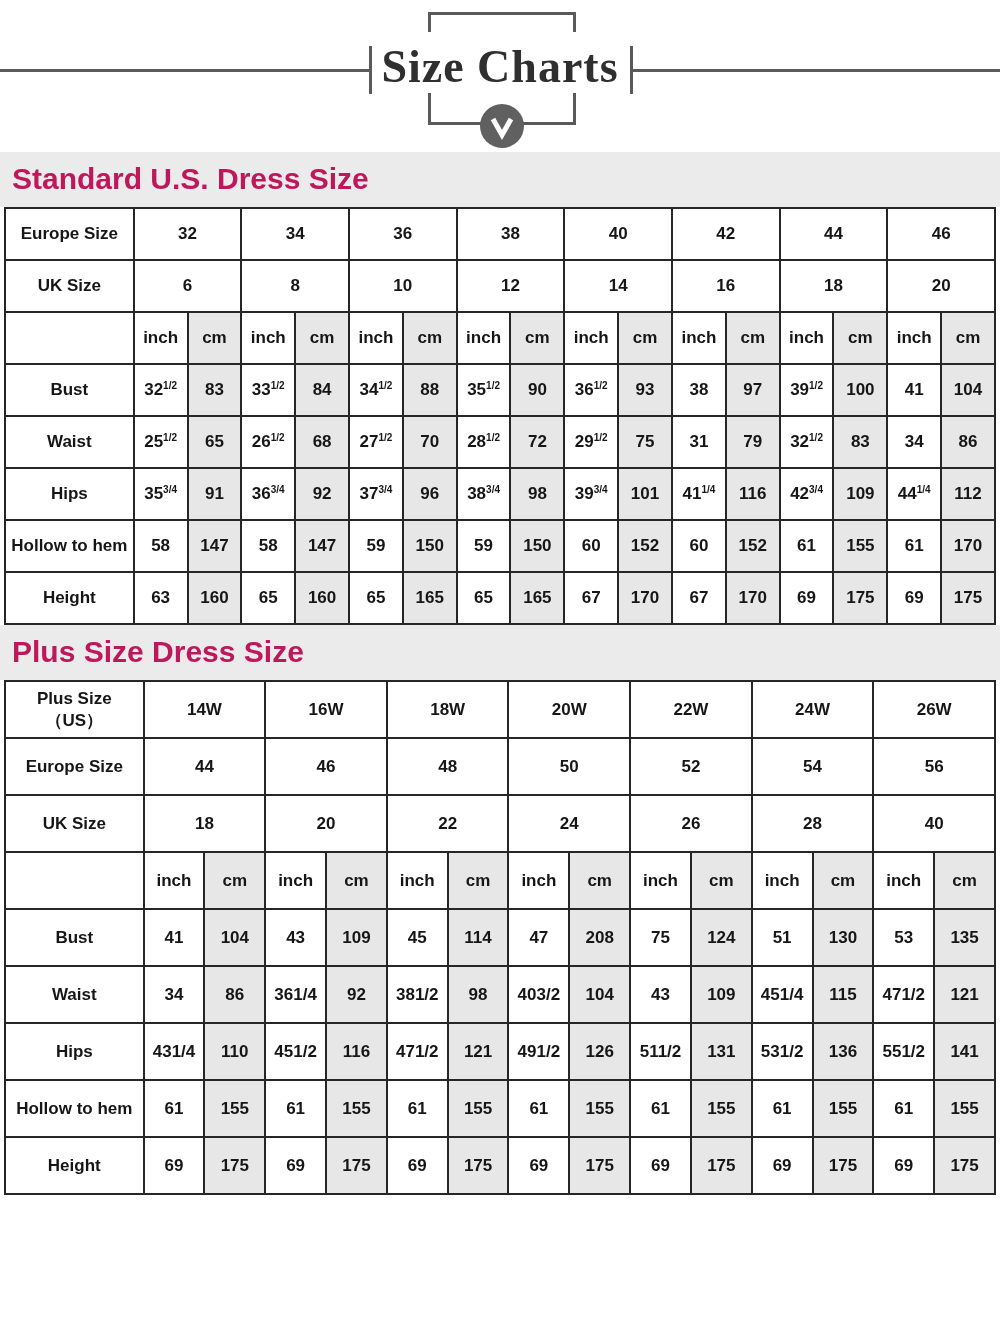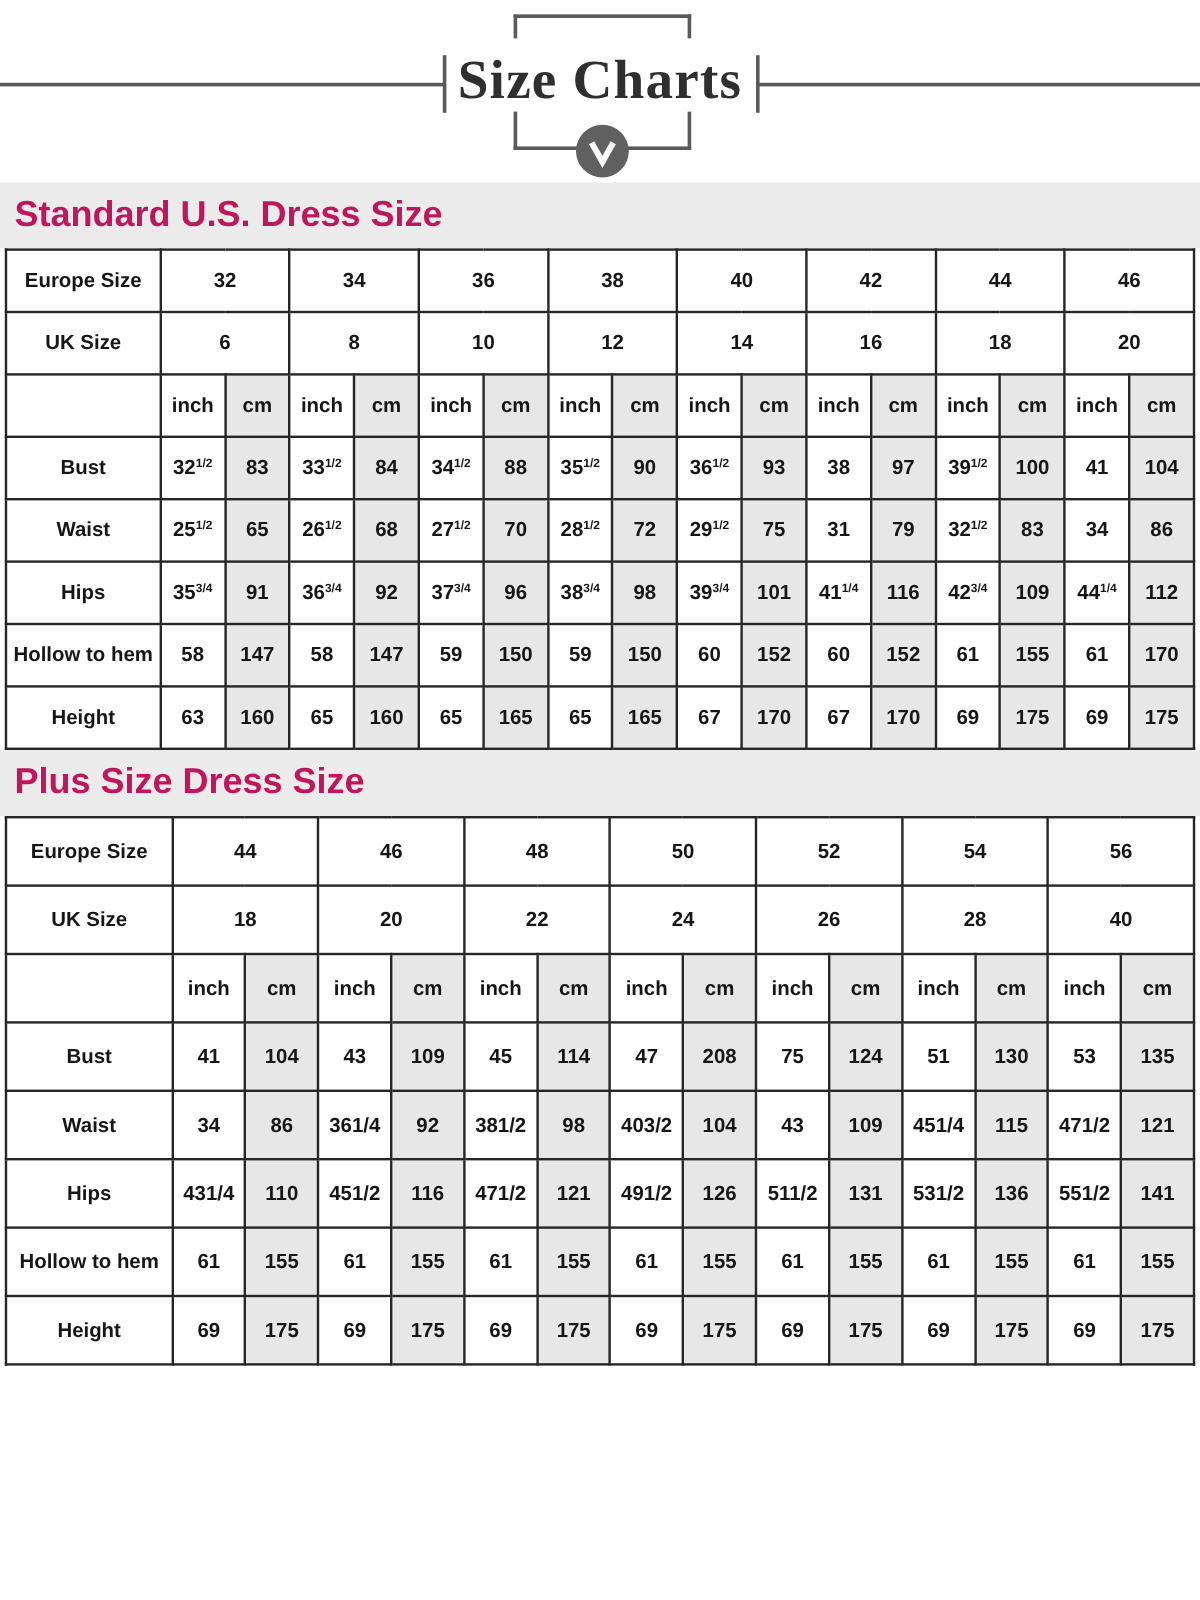--- a/index.html
+++ b/index.html
@@ -279,20 +279,31 @@
         <col style="width: 6.14286%;">
         <col style="width: 6.14286%;">
         <col style="width: 6.14286%;">
         <col style="width: 6.14286%;">
         <col style="width: 6.14286%;">
         <col style="width: 6.14286%;">
         <col style="width: 6.14286%;">
       </colgroup>
       <tbody>
         <tr>
+          <td class="lbl ">Plus Size
+（US）</td>
+          <td colspan="2" class="">14W</td>
+          <td colspan="2" class="">16W</td>
+          <td colspan="2" class="">18W</td>
+          <td colspan="2" class="">20W</td>
+          <td colspan="2" class="">22W</td>
+          <td colspan="2" class="">24W</td>
+          <td colspan="2" class="">26W</td>
+        </tr>
+        <tr>
           <td class="lbl ">Europe Size</td>
           <td colspan="2" class="">44</td>
           <td colspan="2" class="">46</td>
           <td colspan="2" class="">48</td>
           <td colspan="2" class="">50</td>
           <td colspan="2" class="">52</td>
           <td colspan="2" class="">54</td>
           <td colspan="2" class="">56</td>
         </tr>
         <tr>

